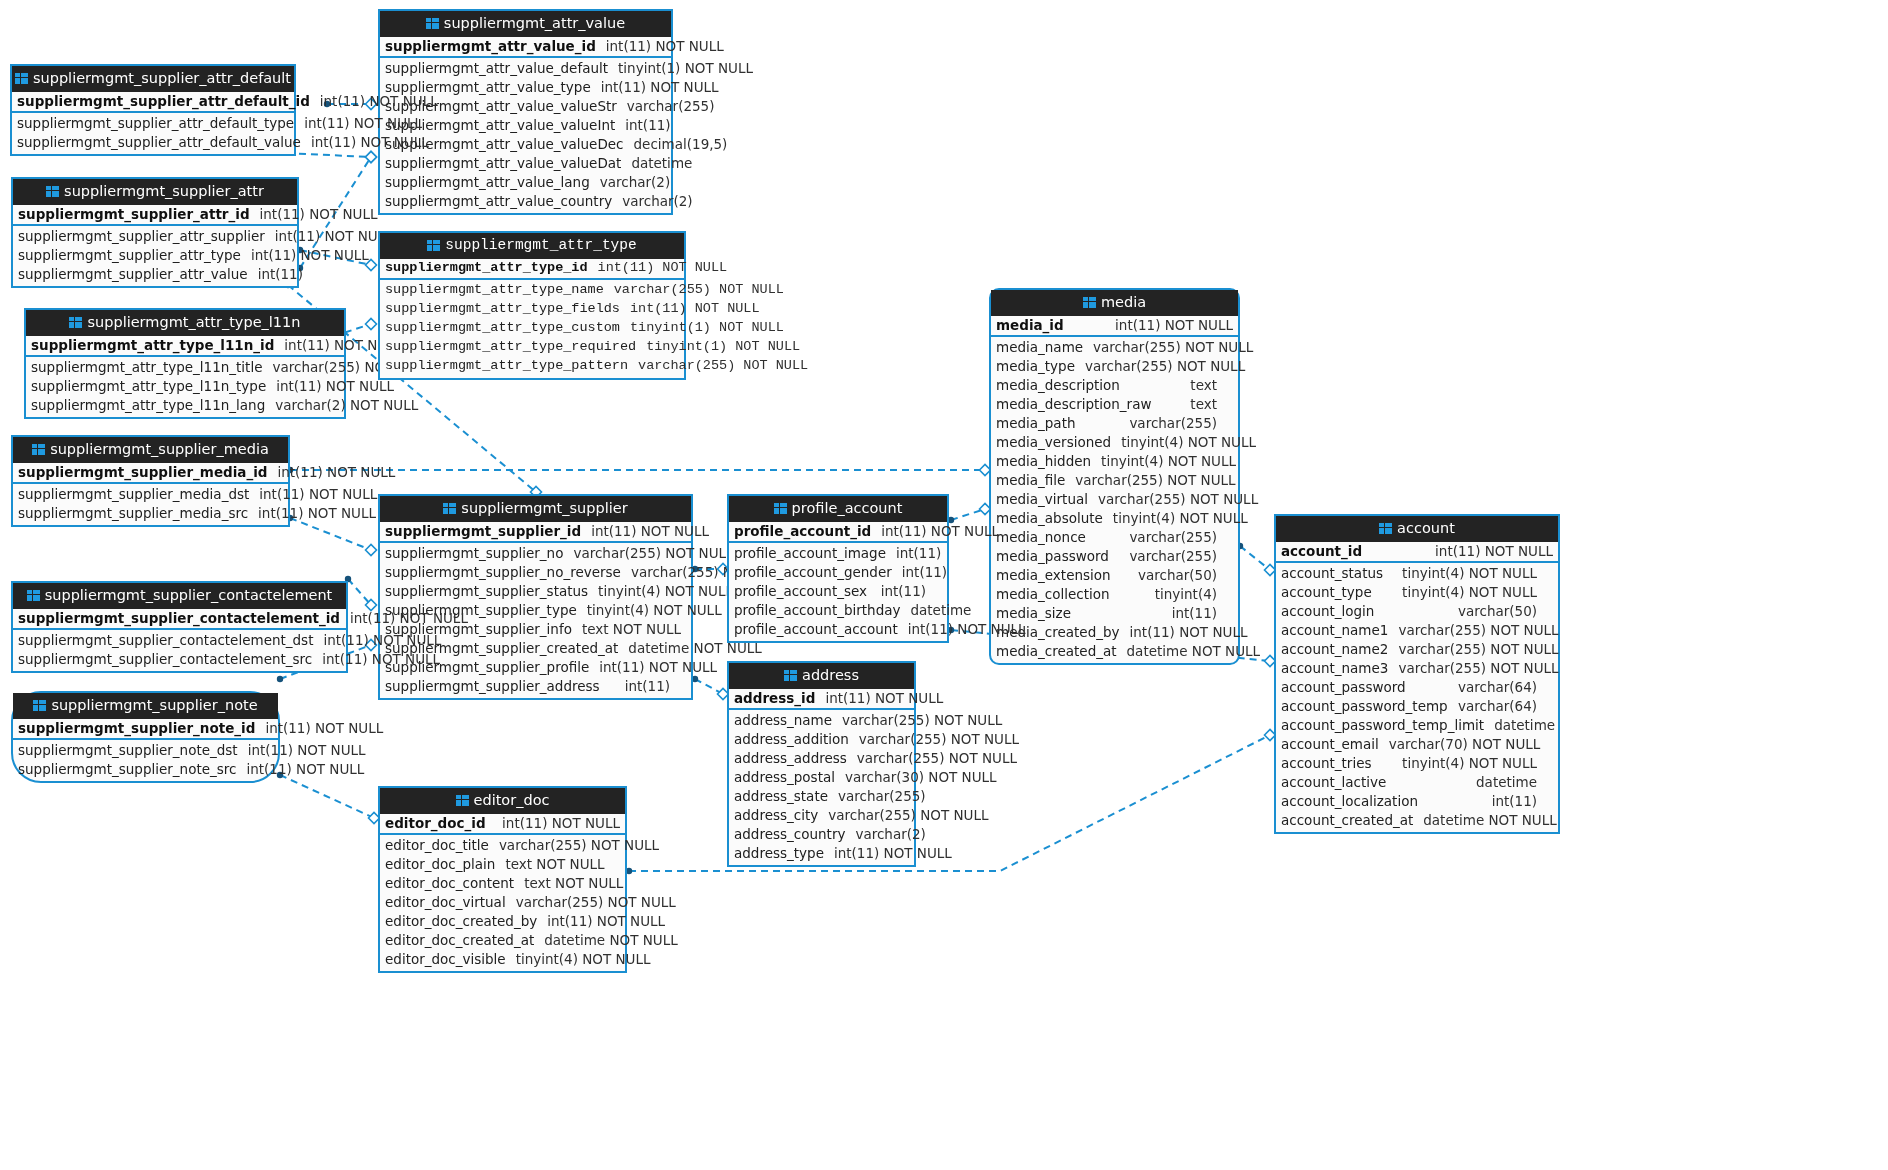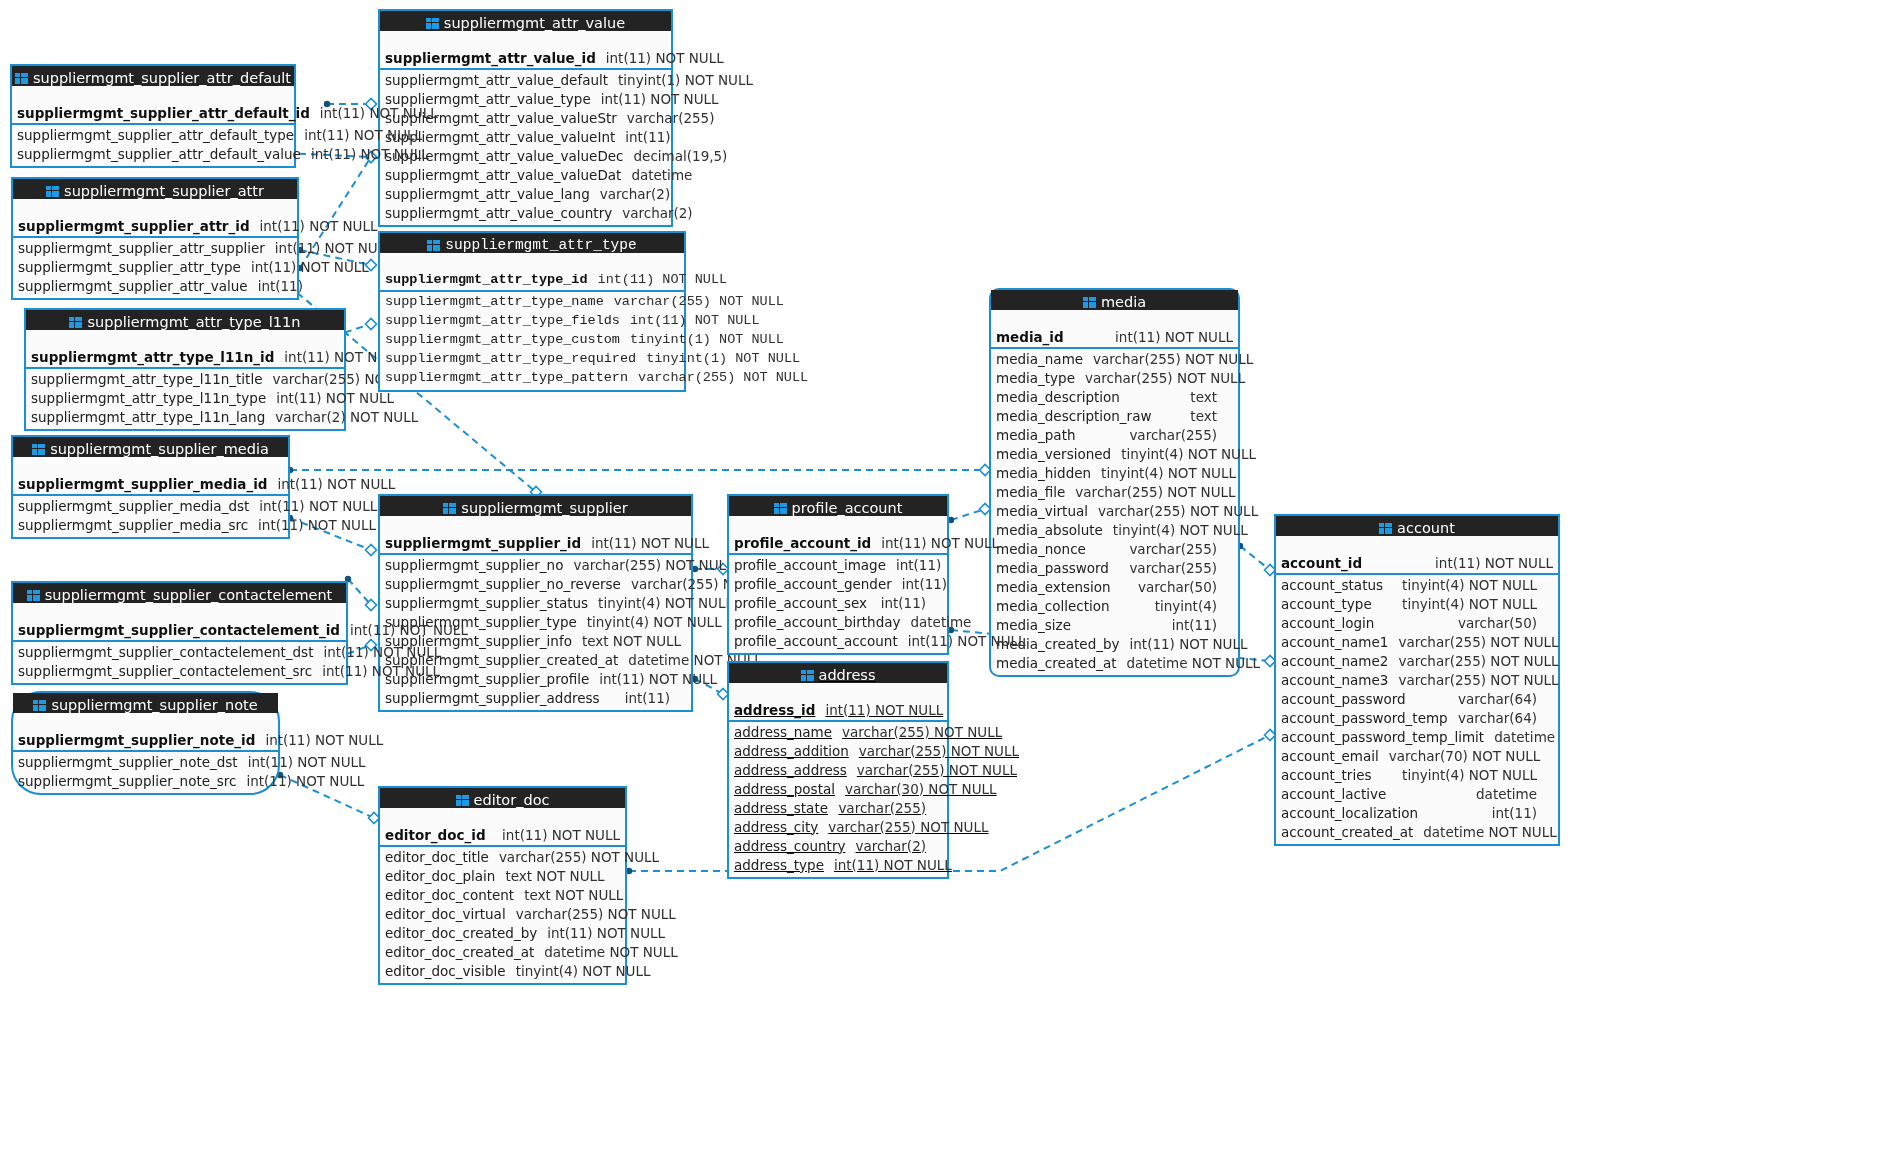--- a/index.html
+++ b/index.html
@@ -32,21 +32,21 @@
     border: 2px solid #1a8fd1;
     background: #fbfbfb;
     box-sizing: border-box;
     box-shadow: 0 0 0 0 rgba(0,0,0,0);
   }
   .entity-header {
     background: #232323;
     color: #ffffff;
     font-size: 14.5px;
     line-height: 1;
-    padding: 5px 6px 0 6px;
+    padding: 5px 6px 6px 6px;
     text-align: center;
     white-space: nowrap;
     display: flex;
     align-items: center;
     justify-content: center;
     gap: 5px;
   }
   .tbl-icon {
     display: inline-block;
     width: 13px;
@@ -59,21 +59,20 @@
     display: block;
     background: #1f9ae0;
   }
   .tbl-icon i.r1l { left: 0;    top: 0;   width: 5px;  height: 4px; }
   .tbl-icon i.r1r { left: 6px;  top: 0;   width: 7px;  height: 4px; }
   .tbl-icon i.r2l { left: 0;    top: 5px; width: 5px;  height: 6px; }
   .tbl-icon i.r2r { left: 6px;  top: 5px; width: 7px;  height: 6px; }
 
   .pk-row {
     border-bottom: 2px solid #1a8fd1;
-    margin-top: 18px;
   }
   .field-row {
     display: flex;
     justify-content: space-between;
     align-items: baseline;
     gap: 10px;
     padding: 1px 5px 2px 5px;
     font-size: 13.5px;
     line-height: 16px;
     color: #202020;
@@ -622,21 +621,21 @@
         <div class="field-row">
           <span class="fname">suppliermgmt_supplier_contactelement_dst</span>
           <span class="ftype">int(11) NOT NULL</span>
         </div>
         <div class="field-row">
           <span class="fname">suppliermgmt_supplier_contactelement_src</span>
           <span class="ftype">int(11) NOT NULL</span>
         </div>
       </div>
     </div>
-    <div class="entity" style="left: 727px; top: 661px; width: 222px; text-decoration: underline;">
+    <div class="entity" style="left: 727px; top: 661px; width: 189px;">
       <div class="entity-header">
         <span class="tbl-icon">
           <i class="r1l"></i>
           <i class="r1r"></i>
           <i class="r2l"></i>
           <i class="r2r"></i>
         </span>
         <span>address</span>
       </div>
       <div class="pk-row">

